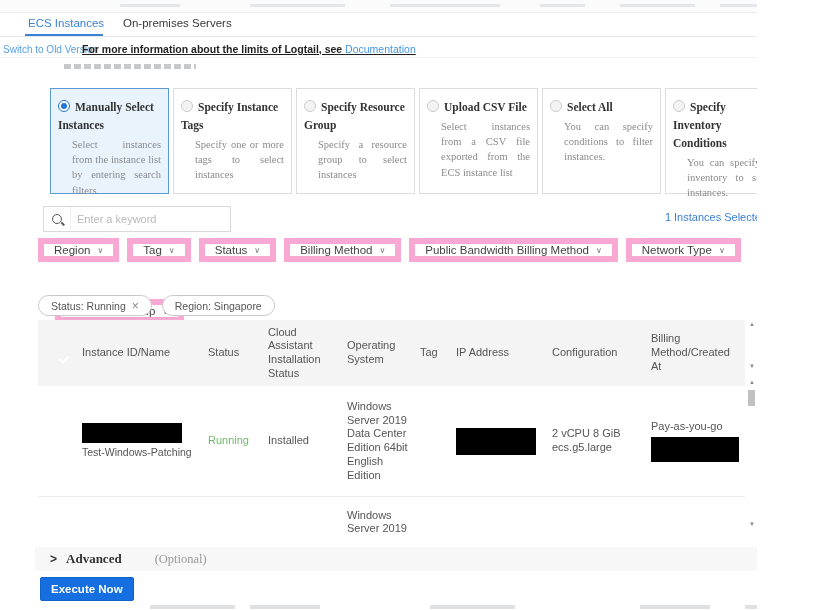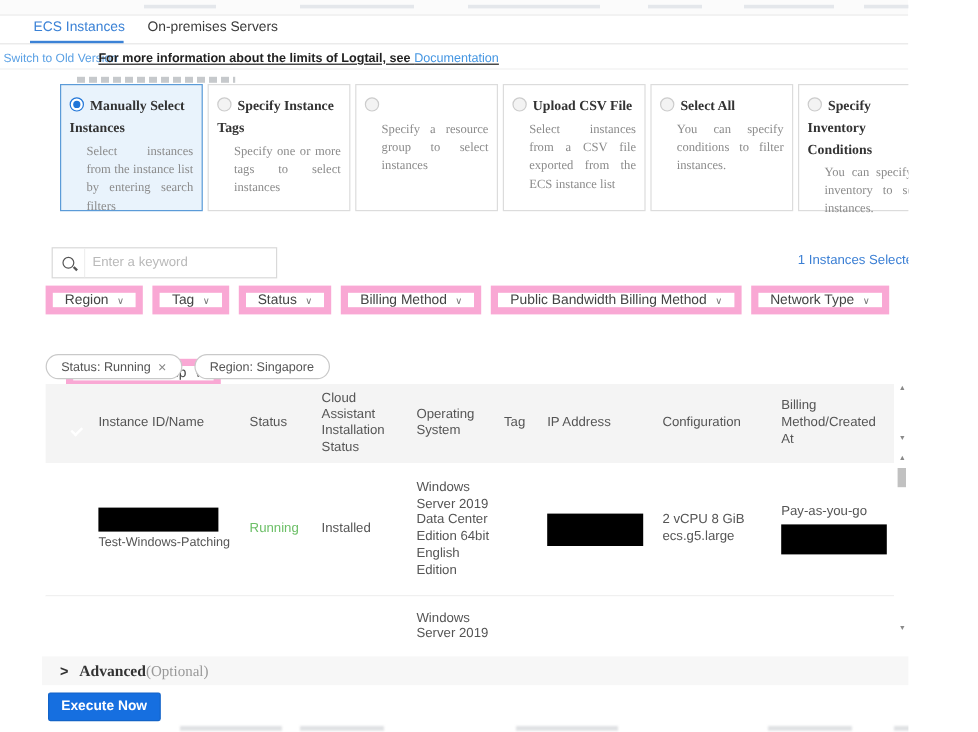--- a/index.html
+++ b/index.html
@@ -19,21 +19,21 @@
 
   
   .switch-link{position:absolute;top:44px;left:3px;font-size:10px;color:#5aa0e4;}
   .info-text{position:absolute;top:43px;left:82px;font-size:10.5px;color:#1f1f1f;font-weight:bold;text-decoration:underline;}
   .doc-link{color:#4596e2;font-weight:normal;}
   .panel-topline{position:absolute;top:57px;left:0;right:0;height:1px;background:#f0f0f0;}
   .mystery{position:absolute;left:64px;top:64px;width:132px;height:5px;opacity:.8;filter:blur(.4px);
            background:repeating-linear-gradient(90deg,#b9bcc0 0 7px,transparent 7px 10px);}
 
   
-  .cards{position:absolute;left:38px;top:70px;display:flex;gap:4px;padding-left:12px;}
+  .cards{position:absolute;left:38px;top:88px;display:flex;gap:4px;padding-left:12px;}
   .card{width:119px;height:106px;border:1px solid #dcdcdc;background:#fff;box-sizing:border-box;
         padding:8px 7px 0 7px;font-family:"Liberation Serif",serif;}
   .card.selected{background:#e9f3fc;border:1px solid #5b9bd8;}
   .radio{display:inline-block;width:10px;height:10px;border-radius:50%;border:1px solid #ccc;background:#f3f3f3;
          vertical-align:-1px;margin-right:5px;}
   .radio.on{border:1px solid #2176d8;background:#fff;position:relative;}
   .radio.on::after{content:"";position:absolute;left:2px;top:2px;right:2px;bottom:2px;background:#2176d8;border-radius:50%;}
   .card-title{font-size:11.5px;font-weight:bold;color:#333;line-height:1.3;}
   .card-desc{font-size:10.5px;color:#8b8b8b;margin:4px 0 0 14px;text-align:justify;line-height:1.45;font-family:Liberation Serif, serif;}
 
@@ -95,21 +95,21 @@
   .sb-mid .thumb{position:absolute;left:1px;top:13px;width:9px;height:192px;background:#c1c1c1;cursor:pointer;}
   .sb-page{position:absolute;left:786px;top:64px;width:13px;height:502px;background:#fafafa;}
   .sb-page .thumb{position:absolute;left:1px;top:70px;width:11px;height:410px;background:#bdbdbd;cursor:pointer;}
   .sb-page .sb-arrow{font-size:7px;}
 
   
   .advanced{position:absolute;left:35px;top:547px;width:745px;height:24px;background:#f7f7f7;
             display:flex;align-items:center;padding-left:15px;box-sizing:border-box;cursor:pointer;}
   .adv-chevron{font-weight:bold;color:#333;font-size:12px;margin-right:9px;}
   .adv-label{font-family:"Liberation Serif",serif;font-weight:bold;color:#333;font-size:13px;}
-  .adv-opt{font-family:"Liberation Serif",serif;color:#999;font-size:12.5px;}
+  .adv-opt{font-family:"Liberation Serif",serif;color:#999;font-size:12.5px;padding-left:33px;}
   .execute{position:absolute;left:40px;top:577px;min-width:78px;height:24px;background:#166fe0;border:1px solid #1263c8;
            color:#fff;font-size:11.5px;font-weight:bold;display:flex;align-items:center;justify-content:center;
            border-radius:2px;box-sizing:border-box;padding:5px 10px;cursor:pointer;}
 
   .bottom-smudge{position:absolute;height:4px;background:#d8dadd;opacity:.8;filter:blur(.7px);bottom:1px;}
 </style>
 </head>
 <body>
 
 <div class="screen">
@@ -137,21 +137,21 @@
   <div class="cards">
     <div class="card selected">
       <span class="radio on"></span><span class="card-title">Manually Select Instances</span>
       <div class="card-desc">Select instances from the instance list by entering search filters</div>
     </div>
     <div class="card">
       <span class="radio"></span><span class="card-title">Specify Instance Tags</span>
       <div class="card-desc">Specify one or more tags to select instances</div>
     </div>
     <div class="card">
-      <span class="radio"></span>
+      <span class="radio"></span><span class="card-title">Specify Resource Group</span>
       <div class="card-desc">Specify a resource group to select instances</div>
     </div>
     <div class="card">
       <span class="radio"></span><span class="card-title">Upload CSV File</span>
       <div class="card-desc">Select instances from a CSV file exported from the ECS instance list</div>
     </div>
     <div class="card">
       <span class="radio"></span><span class="card-title">Select All</span>
       <div class="card-desc">You can specify conditions to filter instances.</div>
     </div>

